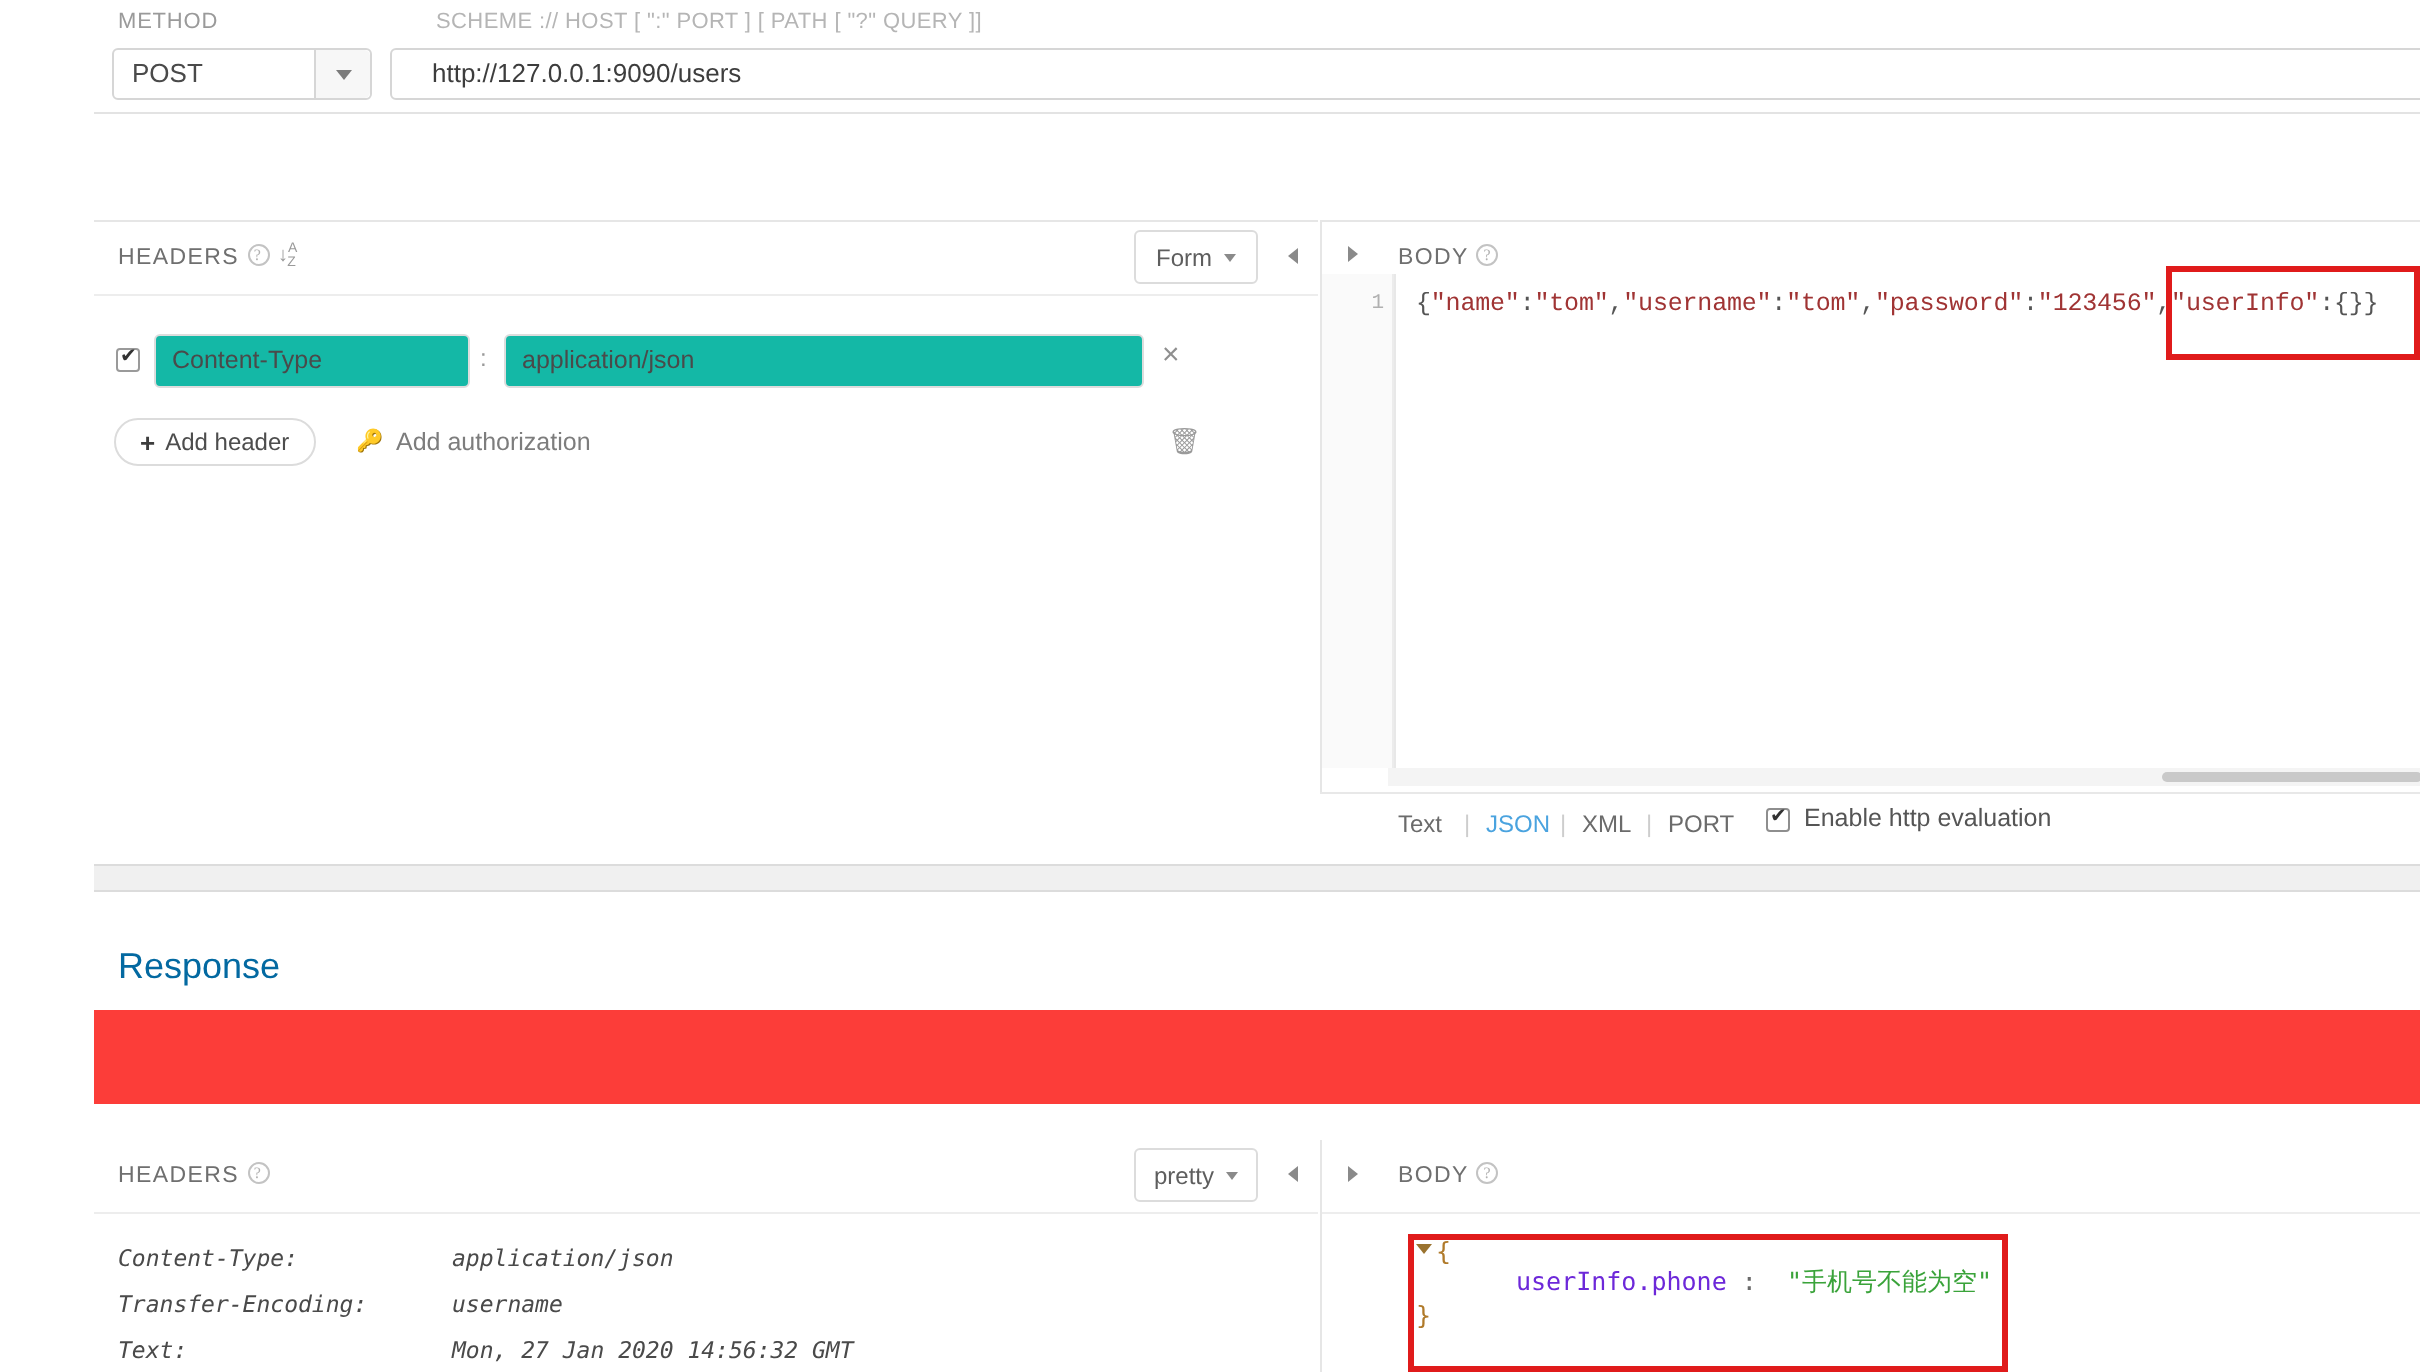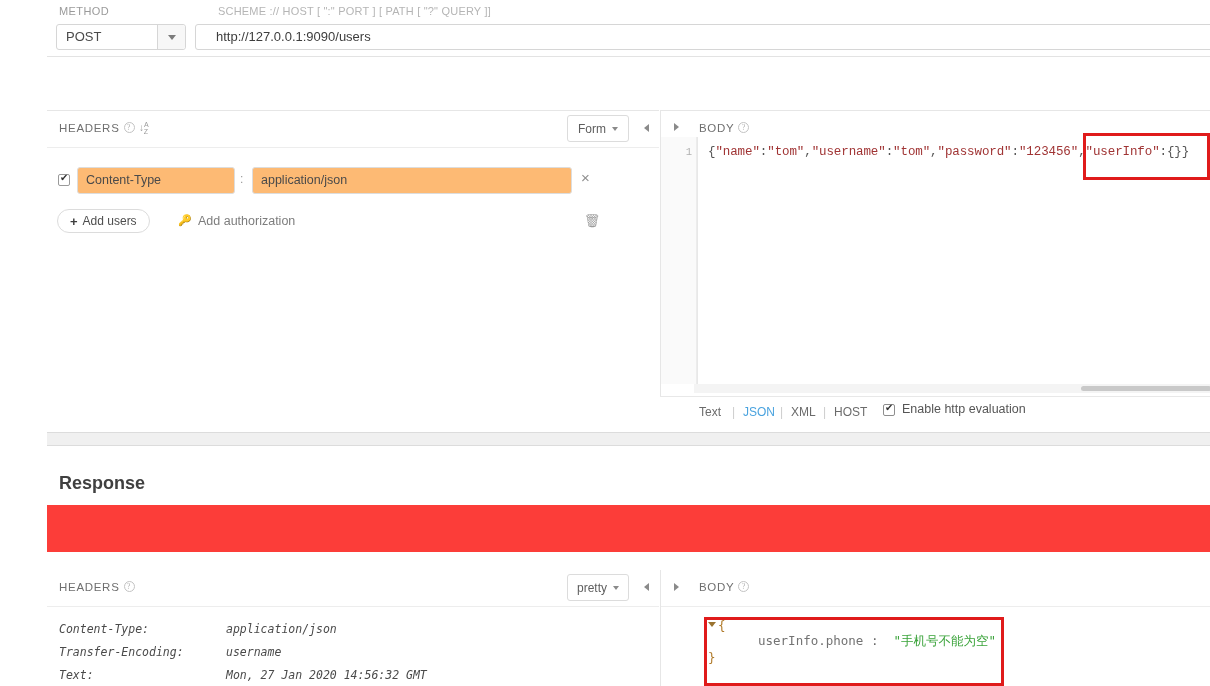--- a/index.html
+++ b/index.html
@@ -69,21 +69,21 @@
                 border-top:4px solid transparent;border-bottom:4px solid transparent;
                 border-left:5px solid #8a8a8a; }
 
   
   .hdr-divider { position:absolute; left:0; top:36px; width:612px; height:1px; background:#ededed; }
   .hdr-row { position:absolute; left:0; top:50px; width:612px; height:40px; }
   .chk { position:absolute; left:11px; top:13px; width:12px; height:12px;
          border:1px solid #9a9a9a; border-radius:2px; background:#fff; }
   .chk.on::after { content:"✔"; position:absolute; left:1px; top:-3px; font-size:10px; color:#333; }
   .inp { position:absolute; height:27px; border:1px solid #dddddd; border-radius:3px;
-         background:#fdba74; font-size:12.5px; color:#4a4a4a; line-height:25px; padding-left:8px; }
+         background:#14b8a6; font-size:12.5px; color:#4a4a4a; line-height:25px; padding-left:8px; }
   .inp-key { left:30px; top:6px; width:158px; }
   .inp-val { left:205px; top:6px; width:320px; }
   .colon { position:absolute; left:193px; top:11px; font-size:12px; color:#9a9a9a; }
   .xbtn { position:absolute; left:534px; top:9px; font-size:15px; color:#8f8f8f; line-height:16px; }
 
   .addrow { position:absolute; left:0; top:95px; width:612px; height:36px; }
   .add-header-btn { position:absolute; left:10px; top:3px; height:24px; border:1px solid #dcdcdc;
                     border-radius:12px; background:#fff; font-size:12px; color:#4d4d4d;
                     display:flex; align-items:center; padding:0 12px; gap:5px; }
   .plus { font-size:13px; color:#3d3d3d; font-weight:bold; }
@@ -118,43 +118,43 @@
   .eval-chk { position:absolute; left:836px; top:404px; width:12px; height:12px;
               border:1px solid #8e8e8e; border-radius:2px; background:#fff; }
   .eval-chk::after { content:"✔"; position:absolute; left:1px; top:-3px; font-size:10px; color:#333; }
   .eval-lbl { position:absolute; left:855px; top:402px; font-size:12.5px; color:#555; }
 
   
   .sep { position:absolute; left:0; top:432px; width:1210px; height:14px;
          background:#f0f0f0; border-top:1px solid #dcdcdc; border-bottom:1px solid #dcdcdc; }
 
   
-  .resp-title { position:absolute; left:12px; top:473px; font-size:18px; font-weight:bold;
-                color:#404040; }
+  .resp-title { position:absolute; left:12px; top:473px; font-size:18px; font-weight:normal;
+                color:#0369a1; }
   .status-bar { position:absolute; left:0; top:505px; width:1210px; height:47px;
                 background:#fc3d39; }
 
   .res-left { position:absolute; left:0; top:570px; width:612px; height:116px; background:#fff; }
   .res-right { position:absolute; left:613px; top:570px; width:597px; height:116px;
                border-left:1px solid #e6e6e6; background:#fff; }
   .rh-divider { position:absolute; left:0; top:36px; width:612px; height:1px; background:#ededed; }
   .rb-divider { position:absolute; left:0; top:36px; width:597px; height:1px; background:#ededed; }
   .res-collapse-r { position:absolute; left:627px; top:583px; width:0;height:0;
                 border-top:4px solid transparent;border-bottom:4px solid transparent;
                 border-left:5px solid #8a8a8a; }
 
   .mono-row { position:absolute; font-family:"DejaVu Sans Mono", monospace; font-size:11.5px;
               color:#4a4a4a;font-style:italic; }
   .mono-k { left:12px; }
   .mono-v { left:179px; }
 
   .resp-code { position:absolute; left:57px; top:48px; font-family:"DejaVu Sans Mono", monospace;
                font-size:12.5px; white-space:pre; }
   .jv-brace { color:#b07a2a; }
-  .jv-key { color:#737373;text-align:right; }
+  .jv-key { color:#6d28d9;text-align:right; }
   .jv-colon { color:#6a6a6a; }
   .jv-strv { color:#3aa33a; }
   .jv-tri { position:absolute; left:47px; top:52px; width:0;height:0;
             border-left:4.5px solid transparent;border-right:4.5px solid transparent;
             border-top:5.5px solid #9a7330; }
 
   
   .redbox { position:absolute; border:3px solid #e01b1b; background:transparent; }
   .redbox-body { left:1036px; top:133px; width:127px; height:47px; }
   .redbox-resp { left:657px; top:617px; width:300px; height:69px; }
@@ -197,21 +197,21 @@
       <div class="chk on"></div>
       <div class="inp inp-key">Content-Type</div>
       <span class="colon">:</span>
       <div class="inp inp-val">application/json</div>
       <span class="xbtn">×</span>
     </div>
 
     <div class="addrow">
       <div class="add-header-btn">
         <span class="plus">+</span>
-        <span>Add users</span>
+        <span>Add header</span>
       </div>
       <span class="key-ico">🔑</span>
       <span class="add-auth" style="left:151px">Add authorization</span>
       <span class="trash">🗑</span>
     </div>
   </div>
 
   <div class="req-right">
     <div class="panel-head">
       <span class="panel-title" style="left:38px"><span>BODY</span><span class="help-ico">?</span></span>
@@ -232,21 +232,21 @@
   <div class="hscroll-track"></div>
   <div class="hscroll"></div>
 
   <div class="fmt-bar">
     <span class="fmt-item" style="left:39px">Text</span>
     <span class="fmt-sep" style="left:72px">|</span>
     <span class="fmt-item fmt-active" style="left:83px">JSON</span>
     <span class="fmt-sep" style="left:120px">|</span>
     <span class="fmt-item" style="left:131px">XML</span>
     <span class="fmt-sep" style="left:163px">|</span>
-    <span class="fmt-item" style="left:174px">HOST</span>
+    <span class="fmt-item" style="left:174px">PORT</span>
   </div>
   <div class="eval-chk"></div>
   <span class="eval-lbl">Enable http evaluation</span>
 
   <div class="sep"></div>
 
   <div class="resp-title">Response</div>
   <div class="status-bar">
     
   </div>

